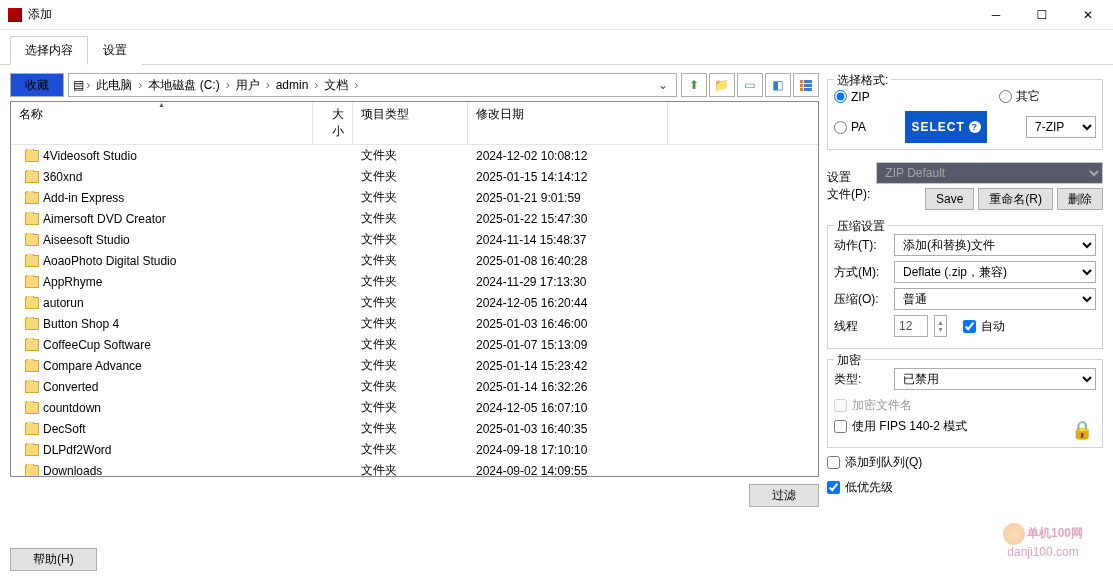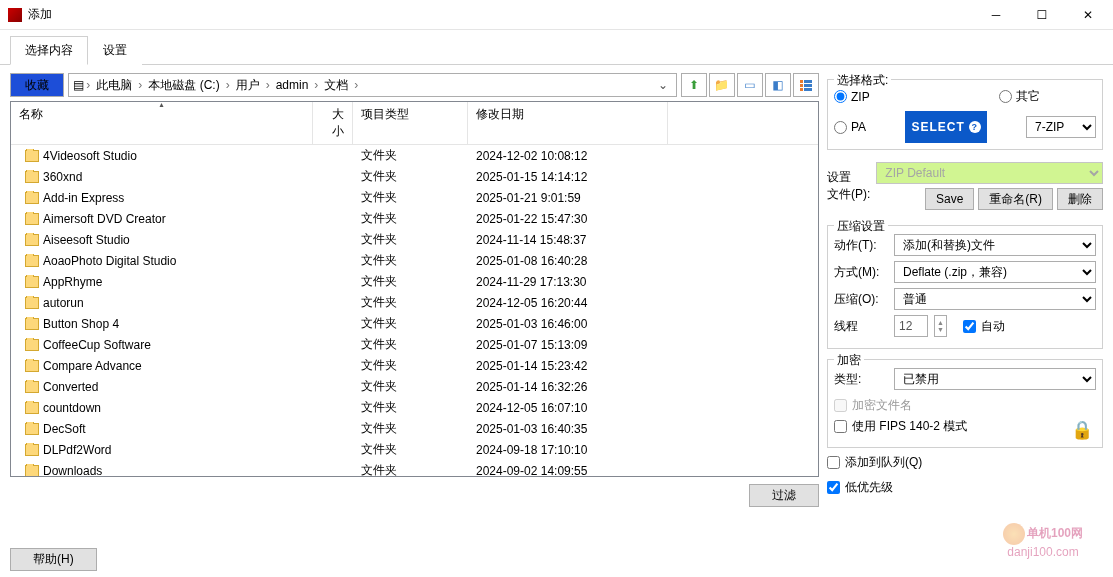--- a/index.html
+++ b/index.html
@@ -304,21 +304,21 @@
         <select style="width:70px"><option>7-ZIP</option></select>
       </div>
     </div>
 
     <div class="field-row" style="margin-top:8px">
       <div>
         <div>设置</div>
         <div>文件(P):</div>
       </div>
       <div style="flex:1">
-        <select disabled="" style="width:100%; background:#bef264"><option>ZIP Default</option></select>
+        <select disabled="" style="width:100%; background:#0f172a"><option>ZIP Default</option></select>
         <div style="display:flex; gap:4px; margin-top:4px; justify-content:flex-end">
           <button class="btn-sm">Save</button>
           <button class="btn-sm">重命名(R)</button>
           <button class="btn-sm">删除</button>
         </div>
       </div>
     </div>
 
     <div class="group">
       <span class="group-title">压缩设置</span>

